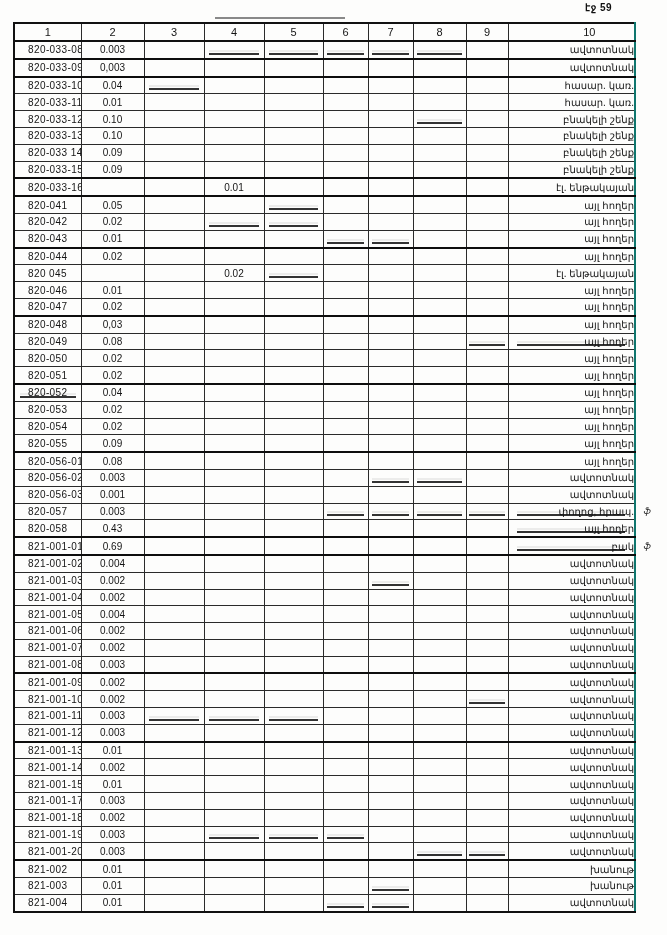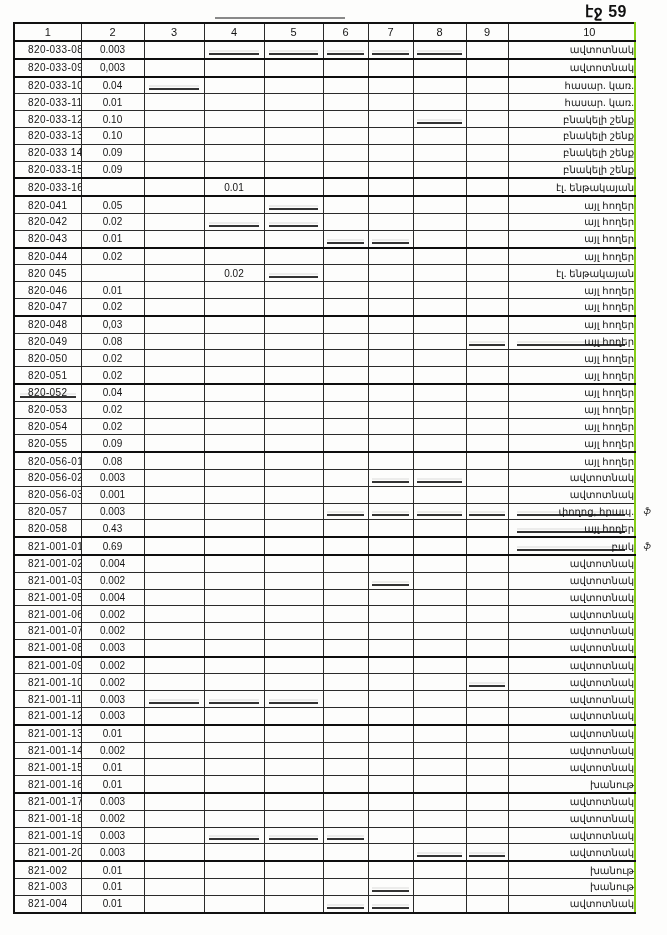--- a/index.html
+++ b/index.html
@@ -5,21 +5,21 @@
   html, body { margin:0; padding:0; }
   body {
     width:667px; height:935px; position:relative;
     background:#fdfdfc;
     font-family:"Liberation Sans", sans-serif;
     color:#161616;
     overflow:hidden;
   }
   .page-label {
     position:absolute; top:2px; left:585px;
-    font-size:16px; font-weight:bold; letter-spacing:0.5px; color:#111;
+    font-size:10px; font-weight:bold; letter-spacing:0.5px; color:#111;
   }
   table.doc {
     position:absolute; left:13px; top:22px;
     width:647px; 
     border-collapse:collapse; table-layout:fixed;
   }
   table.doc th, table.doc td {
     border:1px solid #2a2a2a;
     font-size:10px; font-weight:normal;
     padding:0; height:15.8px;
@@ -29,21 +29,21 @@
   table.doc thead th {
     font-size:11px; height:16px; text-align:center;
     border-bottom:2px solid #111;
     border-top:2px solid #111;
   }
   table.doc td.c1 { text-align:left; padding-left:13px; letter-spacing:0.4px; }
   table.doc td.c2, table.doc td.c4 { text-align:center; }
   table.doc td.c10 { text-align:right; padding-left:4px; }
   
   table.doc td.c1, table.doc thead th.c1 { border-left:2px solid #111; }
-  table.doc td.c10, table.doc thead th.c10 { border-right:2px solid #84cc16;padding-left:36px; }
+  table.doc td.c10, table.doc thead th.c10 { border-right:2px solid #0f766e;padding-left:36px; }
   tr.last td { border-bottom:2px solid #111; }
   
   table.doc td.note-cell, table.doc thead th.note-cell {
     border:none; background:transparent;
     font-size:9px; font-style:italic; color:#2b2b2b;
     text-align:left; padding-left:7px;
   }
   
   tr.hb td { border-bottom:2.5px solid #0d0d0d; }
   tr.hb td.note-cell { border-bottom:none; }
@@ -506,20 +506,33 @@
         <td class="c4"></td>
         <td class="c5"></td>
         <td class="c6"></td>
         <td class="c7 mark"></td>
         <td class="c8"></td>
         <td class="c9"></td>
         <td class="c10">ավտոտնակ</td>
         <td class="note-cell"></td>
       </tr>
       <tr>
+        <td class="c1">821-001-04</td>
+        <td class="c2">0.002</td>
+        <td class="c3"></td>
+        <td class="c4"></td>
+        <td class="c5"></td>
+        <td class="c6"></td>
+        <td class="c7"></td>
+        <td class="c8"></td>
+        <td class="c9"></td>
+        <td class="c10">ավտոտնակ</td>
+        <td class="note-cell"></td>
+      </tr>
+      <tr>
         <td class="c1">821-001-05</td>
         <td class="c2">0.004</td>
         <td class="c3"></td>
         <td class="c4"></td>
         <td class="c5"></td>
         <td class="c6"></td>
         <td class="c7"></td>
         <td class="c8"></td>
         <td class="c9"></td>
         <td class="c10">ավտոտնակ</td>
@@ -646,33 +659,20 @@
         <td class="c1">821-001-15</td>
         <td class="c2">0.01</td>
         <td class="c3"></td>
         <td class="c4"></td>
         <td class="c5"></td>
         <td class="c6"></td>
         <td class="c7"></td>
         <td class="c8"></td>
         <td class="c9"></td>
         <td class="c10">ավտոտնակ</td>
-        <td class="note-cell"></td>
-      </tr>
-      <tr class="hb">
-        <td class="c1">821-001-16</td>
-        <td class="c2">0.01</td>
-        <td class="c3"></td>
-        <td class="c4"></td>
-        <td class="c5"></td>
-        <td class="c6"></td>
-        <td class="c7"></td>
-        <td class="c8"></td>
-        <td class="c9"></td>
-        <td class="c10">խանութ</td>
         <td class="note-cell"></td>
       </tr>
       <tr>
         <td class="c1">821-001-17</td>
         <td class="c2">0.003</td>
         <td class="c3"></td>
         <td class="c4"></td>
         <td class="c5"></td>
         <td class="c6"></td>
         <td class="c7"></td>

